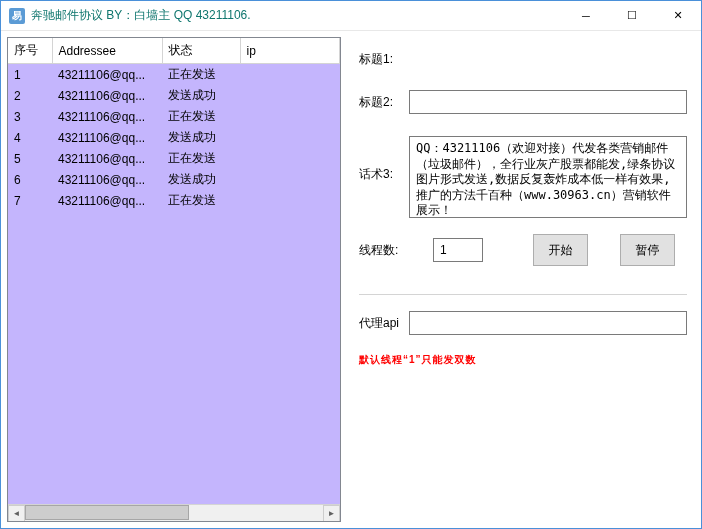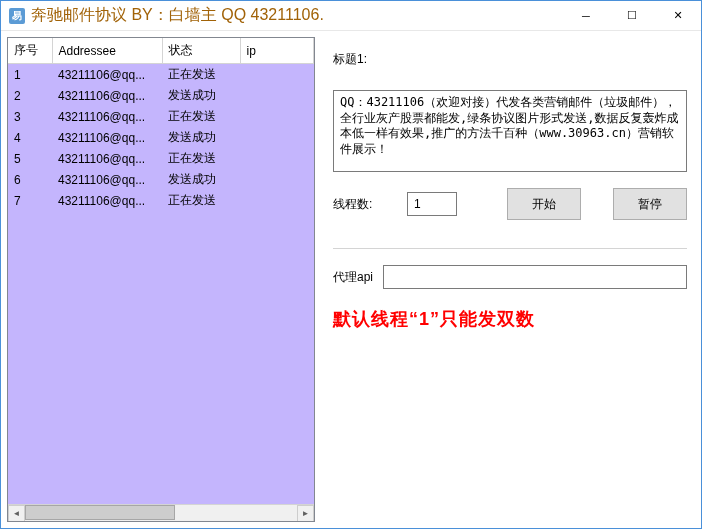--- a/index.html
+++ b/index.html
@@ -1,19 +1,19 @@
 <!DOCTYPE html>
 <html><head>
 <meta charset="utf-8">
 <style>
 *{box-sizing:border-box;margin:0;padding:0}
 body{font-family:"Microsoft YaHei",SimSun,sans-serif;font-size:12px;background:#fff;width:702px;height:529px;overflow:hidden;border:1px solid #4a90d9}
 .titlebar{height:30px;background:#fff;display:flex;align-items:center;padding:0 0 0 8px;border-bottom:1px solid #e8e8e8}
 .titlebar-icon{width:16px;height:16px;margin-right:6px;background:#5b9bd5;border-radius:2px;display:flex;align-items:center;justify-content:center;color:#fff;font-size:10px;font-weight:bold}
-.titlebar-text{flex:1;font-size:16px;color:#a16207}
+.titlebar-text{flex:1;font-size:12px;color:#0f766e}
 .win-controls{display:flex;height:100%}
 .win-btn{width:46px;height:100%;display:flex;align-items:center;justify-content:center;cursor:pointer;font-size:11px;color:#000}
 .content{display:flex;height:calc(100% - 30px);padding:6px}
 .left-panel{width:334px;height:100%;display:flex;flex-direction:column}
 .table-wrap{flex:1;border:1px solid #828790;background:#c4b5fd;overflow:hidden;position:relative}
 .table{width:100%;border-collapse:collapse;font-size:12px}
 .table th{background:#fff;border-right:1px solid #d4d4d4;border-bottom:1px solid #d4d4d4;padding:4px 6px;text-align:left;font-weight:normal;height:22px}
 .table td{padding:2px 6px;height:18px;white-space:nowrap;overflow:hidden}
 .col-seq{width:44px}
 .col-addr{width:110px}
@@ -22,25 +22,25 @@
 .hscroll-arrow{width:17px;height:17px;background:#f0f0f0;border:1px solid #cdcdcd;display:flex;align-items:center;justify-content:center;font-size:8px;color:#606060}
 .hscroll-track{flex:1;position:relative}
 .hscroll-thumb{position:absolute;left:0;top:0;height:15px;width:55%;background:#cdcdcd;border:1px solid #a6a6a6}
 .right-panel{flex:1;padding:10px 8px 0 18px;display:flex;flex-direction:column;gap:22px}
 .field-row{display:flex;align-items:flex-start;gap:0}
 .field-label{width:50px;padding-top:4px;font-size:12px}
 .text-input{flex:1;border:1px solid #7a7a7a;padding:4px 6px;font-size:12px;height:24px;font-family:inherit;outline:none}
 .textarea{flex:1;border:1px solid #7a7a7a;padding:4px 6px;font-size:12px;height:82px;font-family:SimSun,monospace;resize:none;outline:none;line-height:1.3;overflow:hidden}
 .thread-row{display:flex;align-items:center;gap:24px;margin-top:-6px}
 .thread-input{width:50px;border:1px solid #7a7a7a;padding:4px 6px;font-size:12px;height:24px;outline:none}
-.btn{width:74px;height:32px;border:1px solid #adadad;background:#e1e1e1;font-size:12px;cursor:pointer;font-family:inherit}
+.btn{width:55px;height:32px;border:1px solid #adadad;background:#e1e1e1;font-size:12px;cursor:pointer;font-family:inherit}
 .btn.start{margin-left:26px}
 .btn.pause{margin-left:8px}
 .divider{height:1px;background:#d4d4d4;margin:6px 0 -6px 0}
-.warning-text{color:#ff0000;font-size:18px;font-weight:bold;margin-top:-4px;letter-spacing:1px}
+.warning-text{color:#ff0000;font-size:10px;font-weight:bold;margin-top:-4px;letter-spacing:1px}
 </style>
 </head>
 <body>
 
 <div class="titlebar">
   <div class="titlebar-icon">易</div>
   <div class="titlebar-text">奔驰邮件协议 BY：白墙主 QQ 43211106.</div>
   <div class="win-controls">
     <div class="win-btn">─</div>
     <div class="win-btn">☐</div>
@@ -113,22 +113,27 @@
         <div class="hscroll-arrow">►</div>
       </div>
     </div>
   </div>
 
   <div class="right-panel">
     <div class="field-row">
       <div class="field-label">标题1:</div>
     </div>
 
+    <div class="field-row">
+      <div class="field-label">标题2:</div>
+      <input class="text-input" value="" style="">
+    </div>
 
     <div class="field-row">
+      <div class="field-label" style="padding-top:30px">话术3:</div>
       <textarea class="textarea" style="">QQ：43211106（欢迎对接）代发各类营销邮件（垃圾邮件），全行业灰产股票都能发,绿条协议图片形式发送,数据反复轰炸成本低一样有效果,推广的方法千百种（www.30963.cn）营销软件展示！</textarea>
     </div>
 
     <div class="thread-row">
       <div class="field-label" style="width:50px;padding-top:0">线程数:</div>
       <input class="thread-input" value="1" style="">
       <button class="btn start">开始</button>
       <button class="btn pause">暂停</button>
     </div>
 

